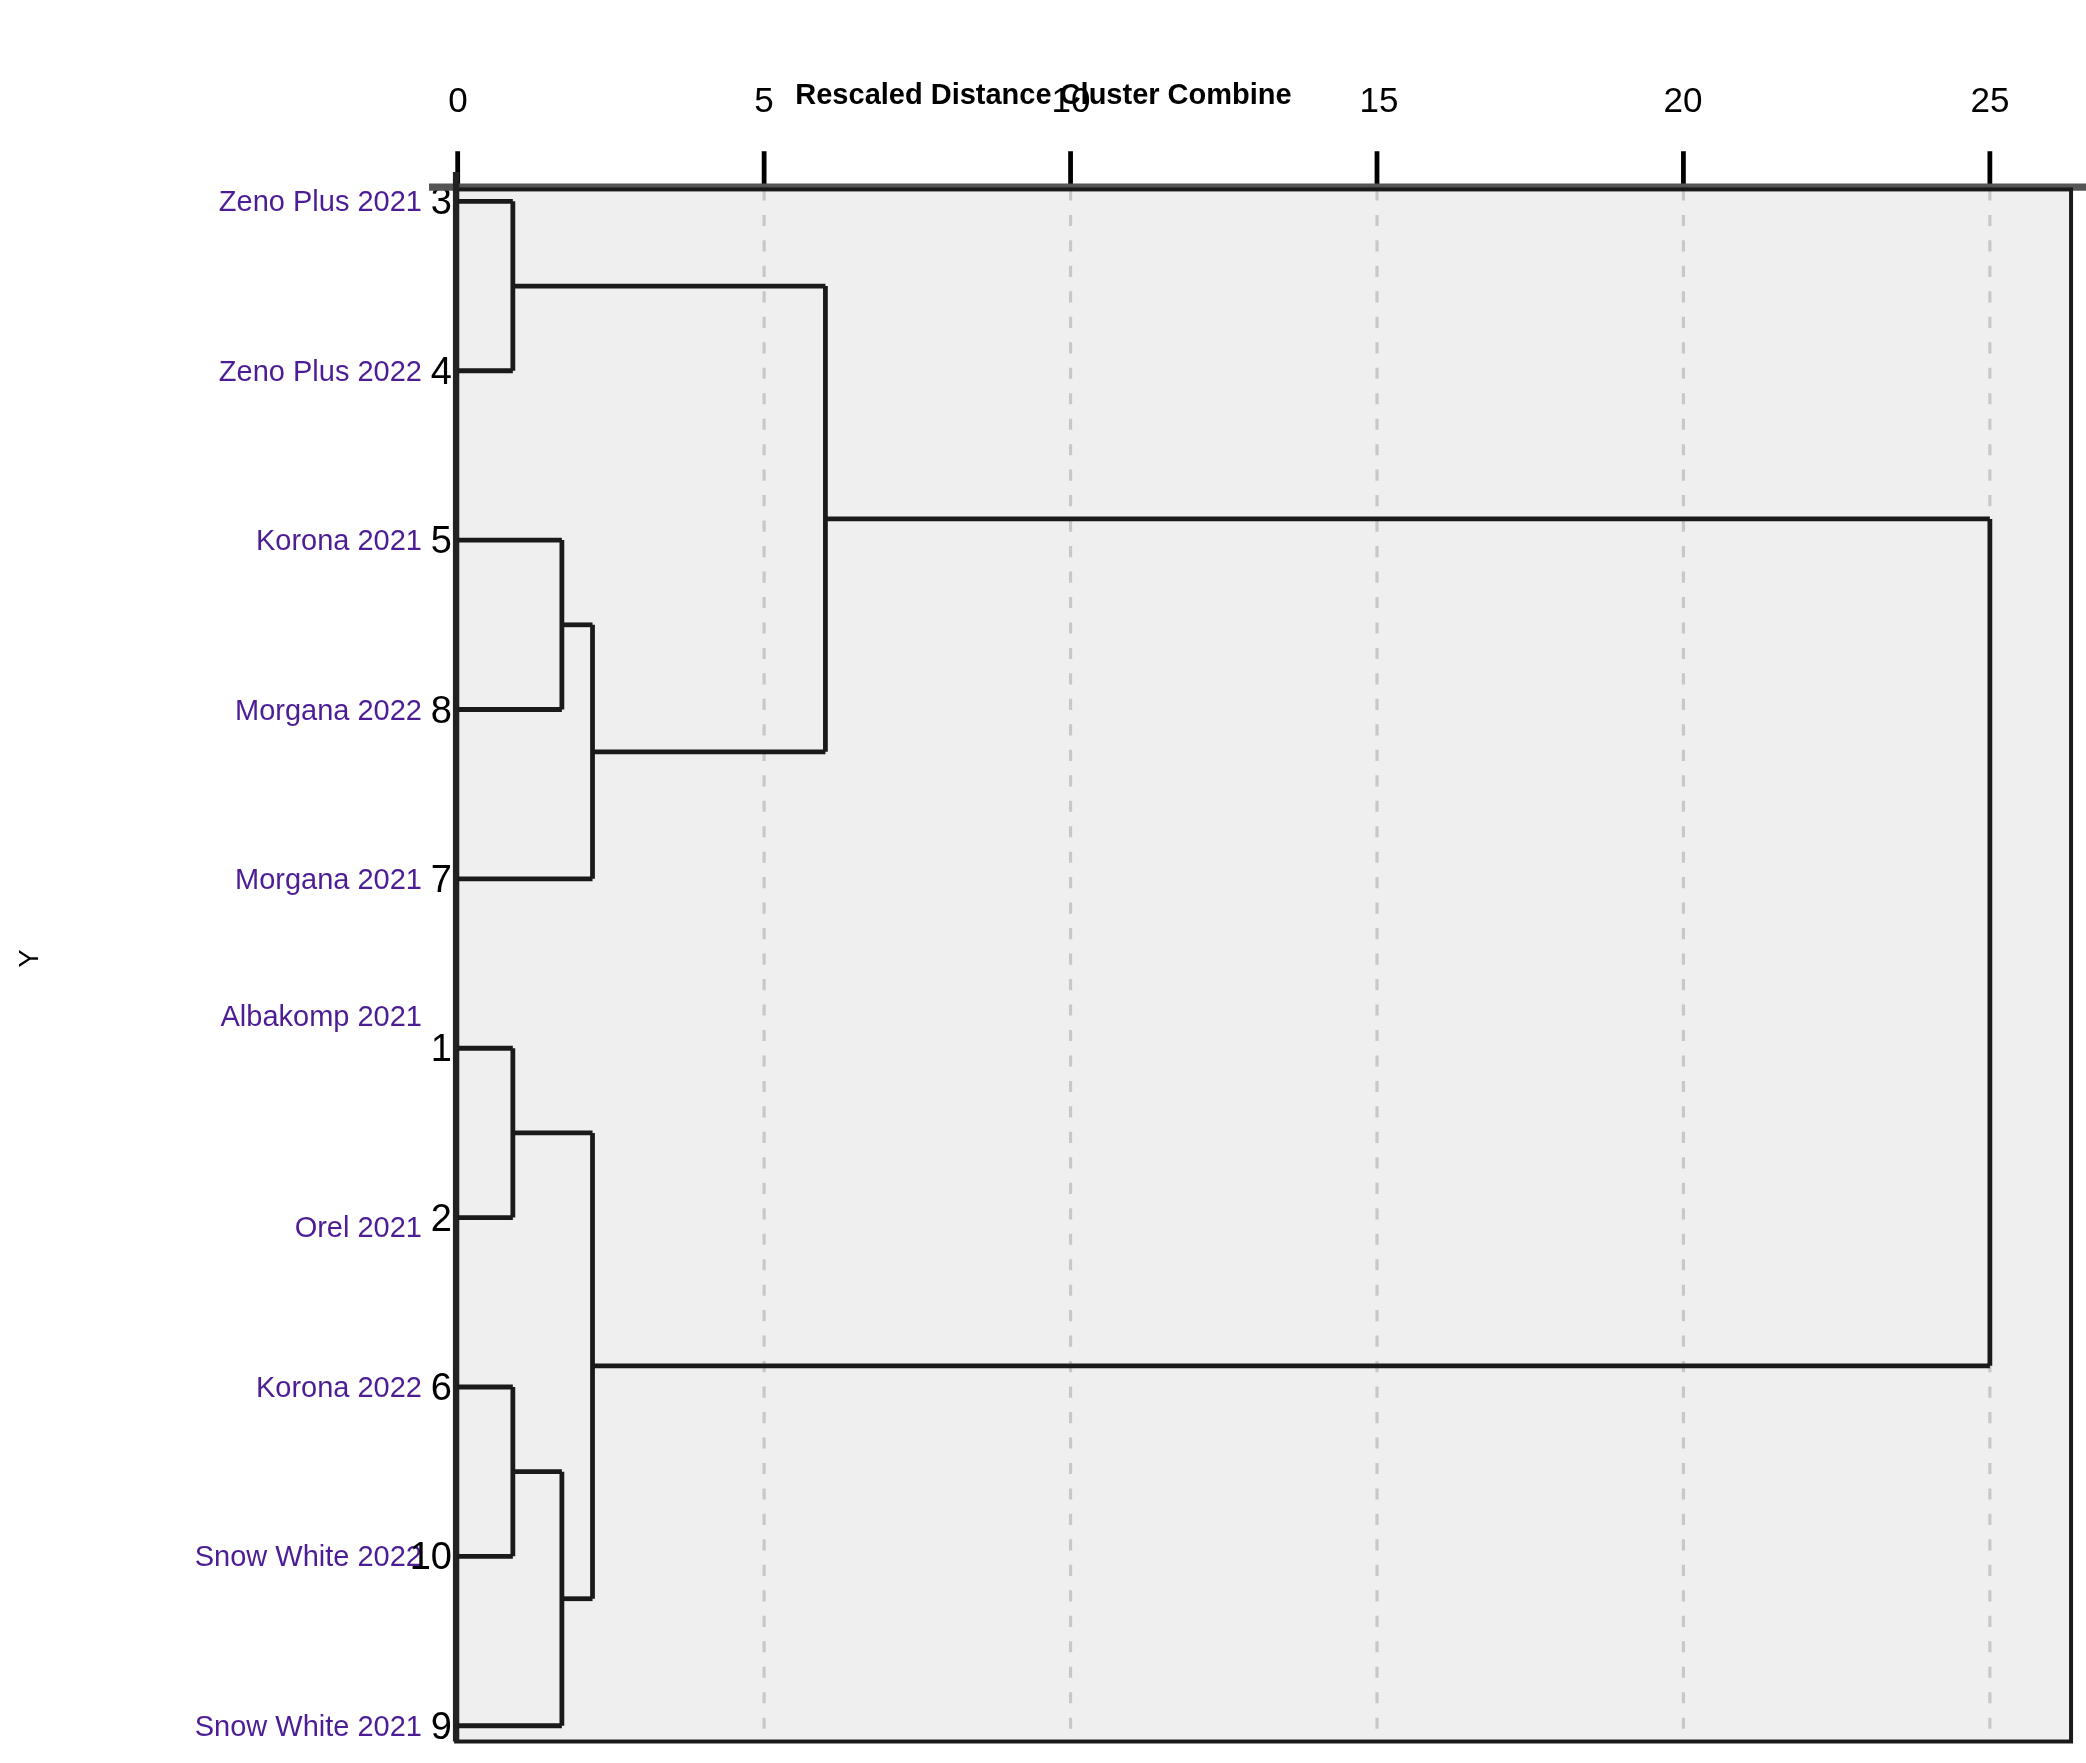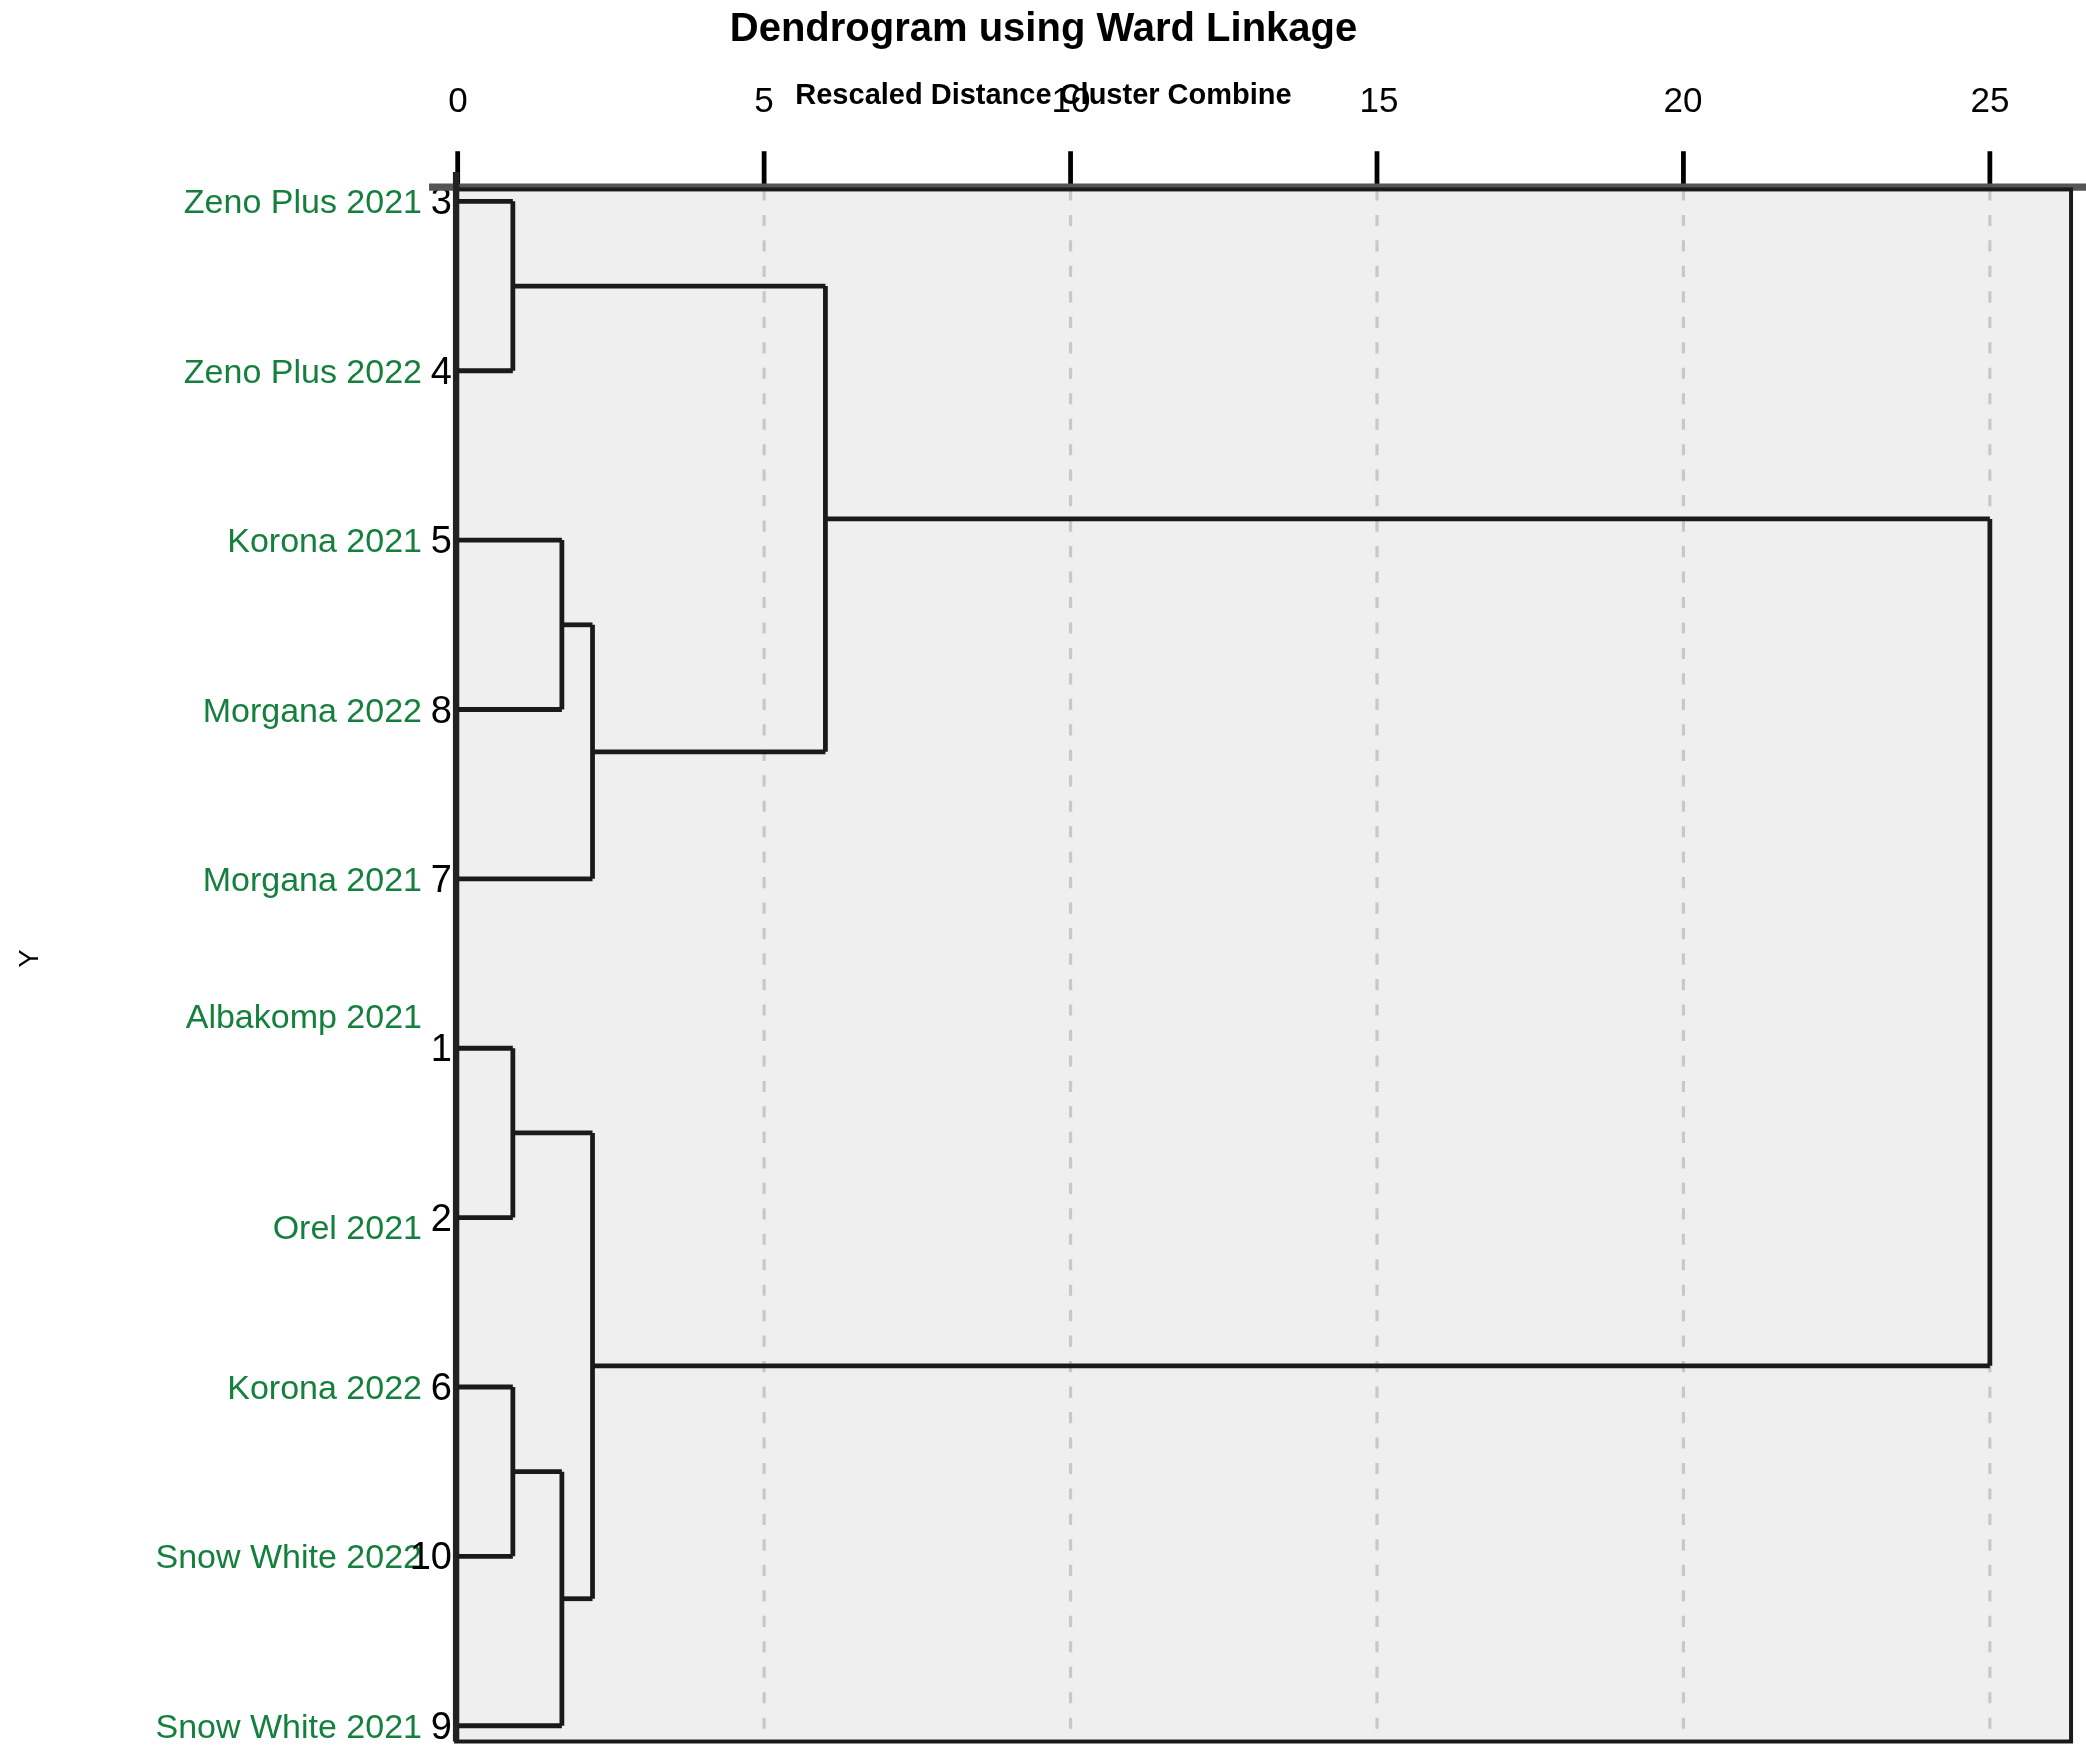--- a/index.html
+++ b/index.html
@@ -17,40 +17,39 @@
     position:absolute;left:0;right:0;top:78px;text-align:center;
     font-size:29px;font-weight:bold;color:#000;
   }
   .ylabel{
     position:absolute;left:-19px;top:943px;width:96px;text-align:center;
     font-size:27px;color:#000;
     transform:rotate(-90deg);transform-origin:center center;
   }
   .leaf-label{
     position:absolute;right:1665px;text-align:left;
-    font-size:34px;color:#15803d;white-space:nowrap;
+    font-size:29px;color:#4c1d95;white-space:nowrap;
     transform:translateY(-50%);
   }
   .leaf-num{
     position:absolute;text-align:right;width:56px;
     font-size:38px;color:#000;white-space:nowrap;
     transform:translateY(-50%);
   }
   .xtick-label{
     position:absolute;top:80px;width:96px;margin-left:-48px;text-align:center;
     font-size:35px;color:#000;
   }
   svg{position:absolute;left:0;top:0;}
 </style>
 </head>
 <body>
 
 <div id="stage">
 
-  <div class="title">Dendrogram using Ward Linkage</div>
   <div class="subtitle">Rescaled Distance Cluster Combine</div>
   <div class="ylabel">Y</div>
 
   <div id="xticks">
       <div class="xtick-label" style="left: 458px;">0</div>
       <div class="xtick-label" style="left: 764px;">5</div>
       <div class="xtick-label" style="left: 1071px;">10</div>
       <div class="xtick-label" style="left: 1379px;">15</div>
       <div class="xtick-label" style="left: 1683px;">20</div>
       <div class="xtick-label" style="left: 1990px;">25</div>

